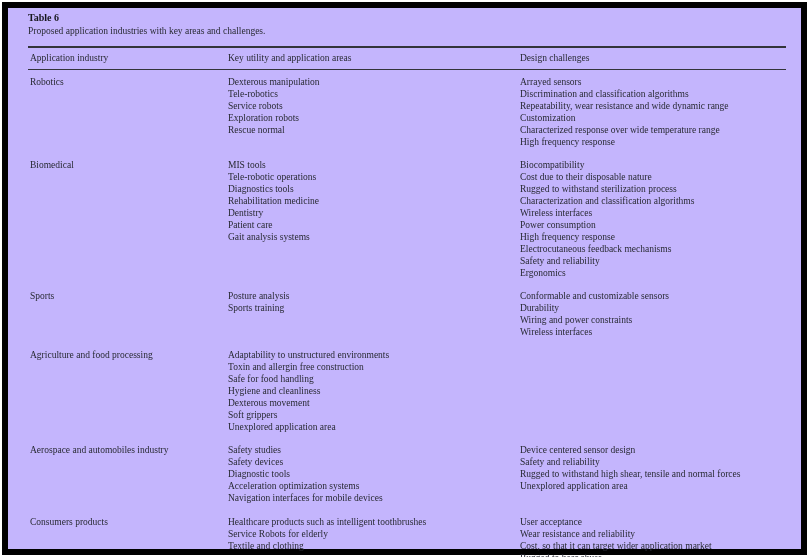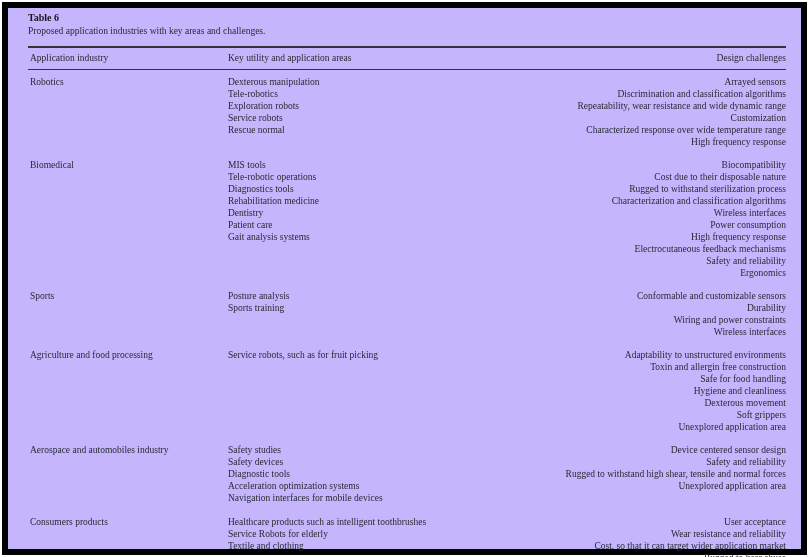--- a/index.html
+++ b/index.html
@@ -47,21 +47,21 @@
     padding: 4px 0 5px 0;
   }
   .tbody { padding-top: 6px; }
   .tbody { border-bottom: 1.5px solid #33343a; padding-bottom: 4px; }
   .trow { display: flex; margin-bottom: 11px; }
   .trow:nth-child(5) { margin-bottom: 12px; }
   .trow:last-child { margin-bottom: 17px; }
   .col, .cell { box-sizing: border-box; }
   .c1 { width: 200px; padding-left: 2px; padding-right: 8px; }
   .c2 { width: 292px; padding-right: 20px; }
-  .c3 { width: 266px; text-align: right; }
+  .c3 { width: 266px; }
   .line, .industry { white-space: nowrap; }
 </style>
 </head>
 <body>
 
 <div class="frame">
   <div class="doc">
 
     <div class="title">Table 6</div>
 
@@ -74,22 +74,22 @@
         <div class="col c3">Design challenges</div>
       </div>
       <div class="tbody" id="tbody">
           <div class="trow">
             <div class="cell c1">
               <div class="industry">Robotics</div>
             </div>
             <div class="cell c2">
               <div class="line">Dexterous manipulation</div>
               <div class="line">Tele-robotics</div>
+              <div class="line">Service robots</div>
               <div class="line">Exploration robots</div>
-              <div class="line">Service robots</div>
               <div class="line">Rescue normal</div>
             </div>
             <div class="cell c3">
               <div class="line">Arrayed sensors</div>
               <div class="line">Discrimination and classification algorithms</div>
               <div class="line">Repeatability, wear resistance and wide dynamic range</div>
               <div class="line">Customization</div>
               <div class="line">Characterized response over wide temperature range</div>
               <div class="line">High frequency response</div>
             </div>
@@ -132,23 +132,20 @@
               <div class="line">Conformable and customizable sensors</div>
               <div class="line">Durability</div>
               <div class="line">Wiring and power constraints</div>
               <div class="line">Wireless interfaces</div>
             </div>
           </div>
           <div class="trow">
             <div class="cell c1">
               <div class="industry">Agriculture and food processing</div>
             </div>
-            <div class="cell c2">
-              <div class="line">Service robots, such as for fruit picking</div>
-            </div>
             <div class="cell c3">
               <div class="line">Adaptability to unstructured environments</div>
               <div class="line">Toxin and allergin free construction</div>
               <div class="line">Safe for food handling</div>
               <div class="line">Hygiene and cleanliness</div>
               <div class="line">Dexterous movement</div>
               <div class="line">Soft grippers</div>
               <div class="line">Unexplored application area</div>
             </div>
           </div>

